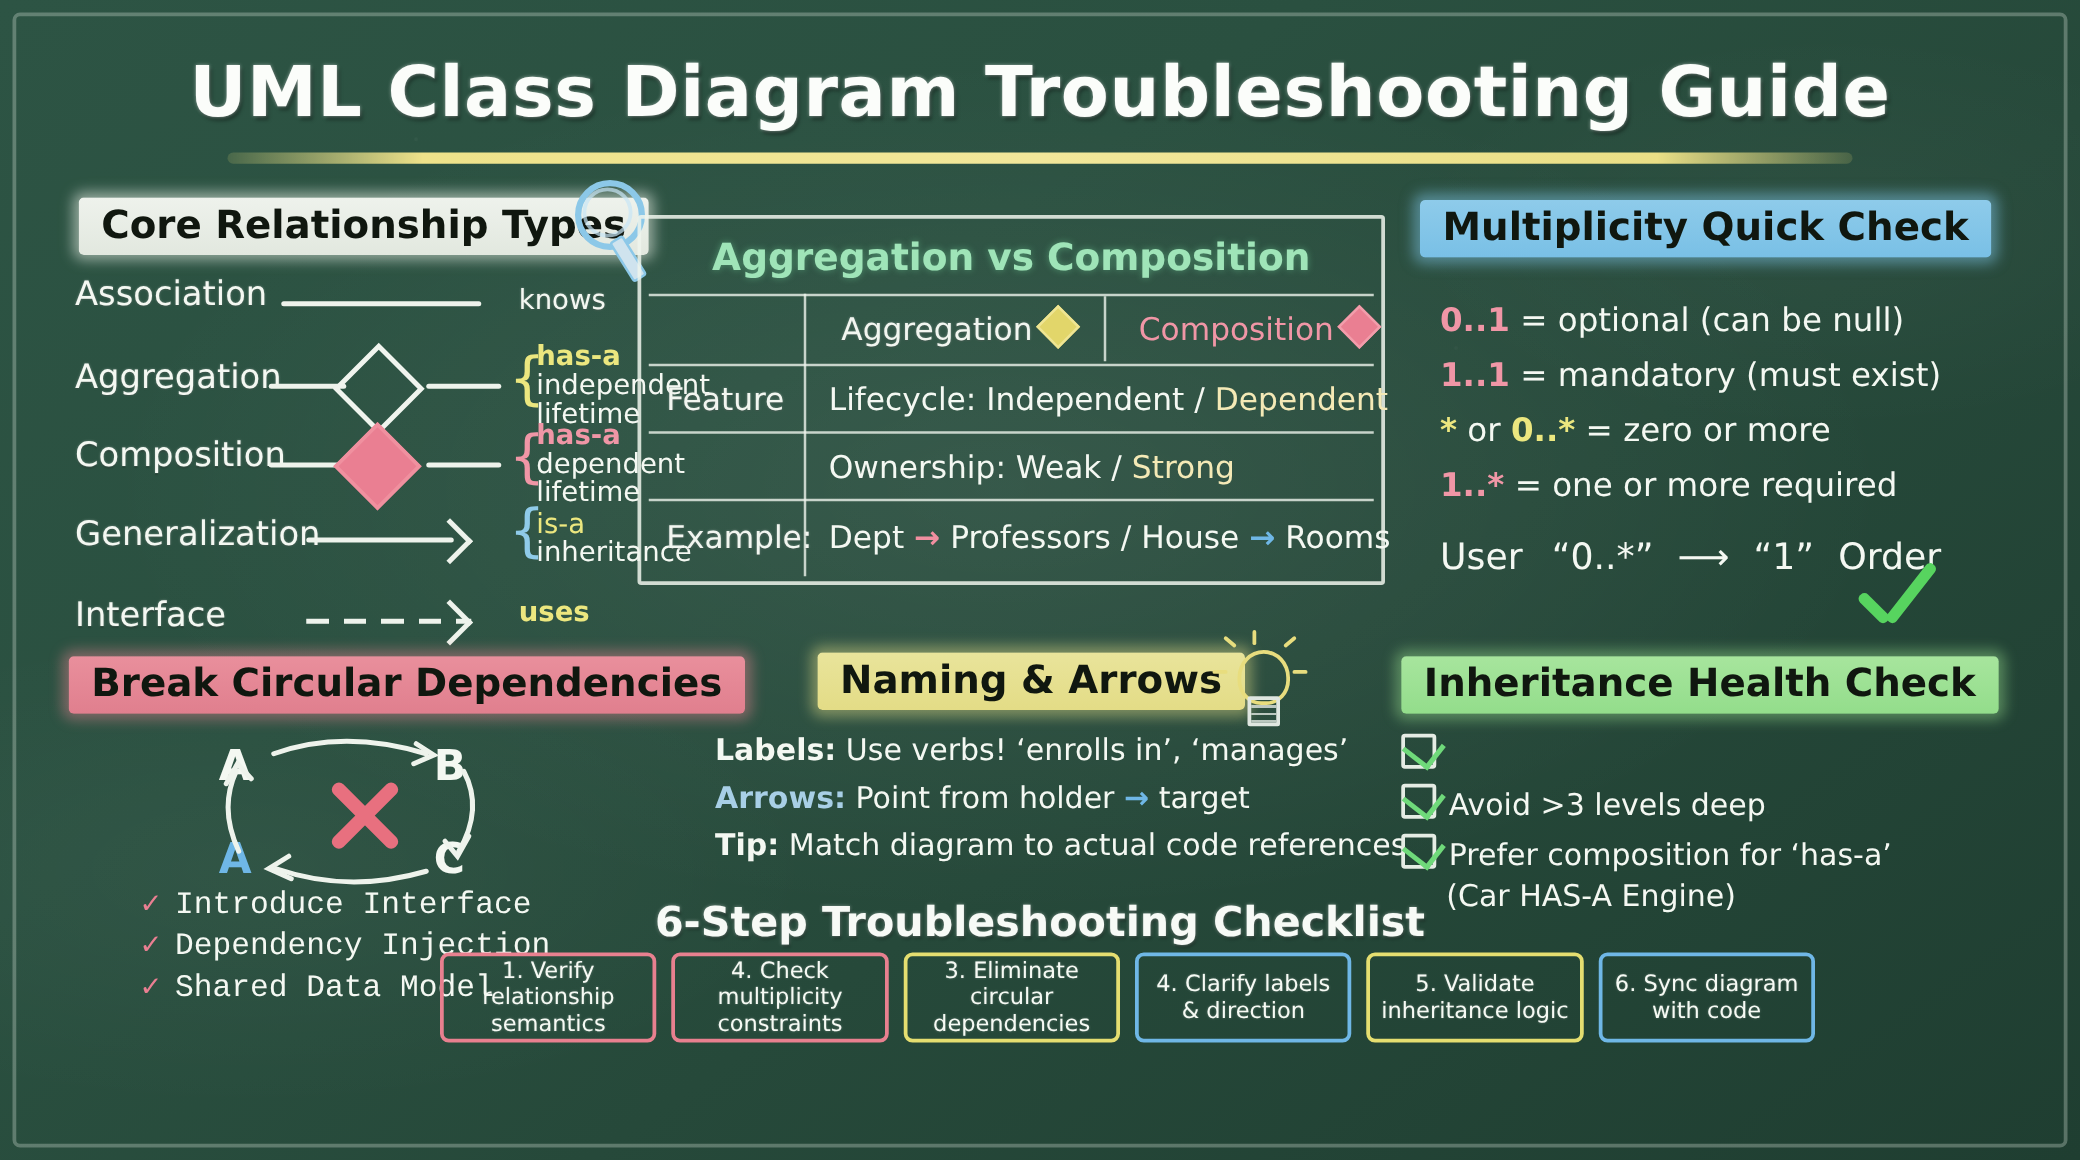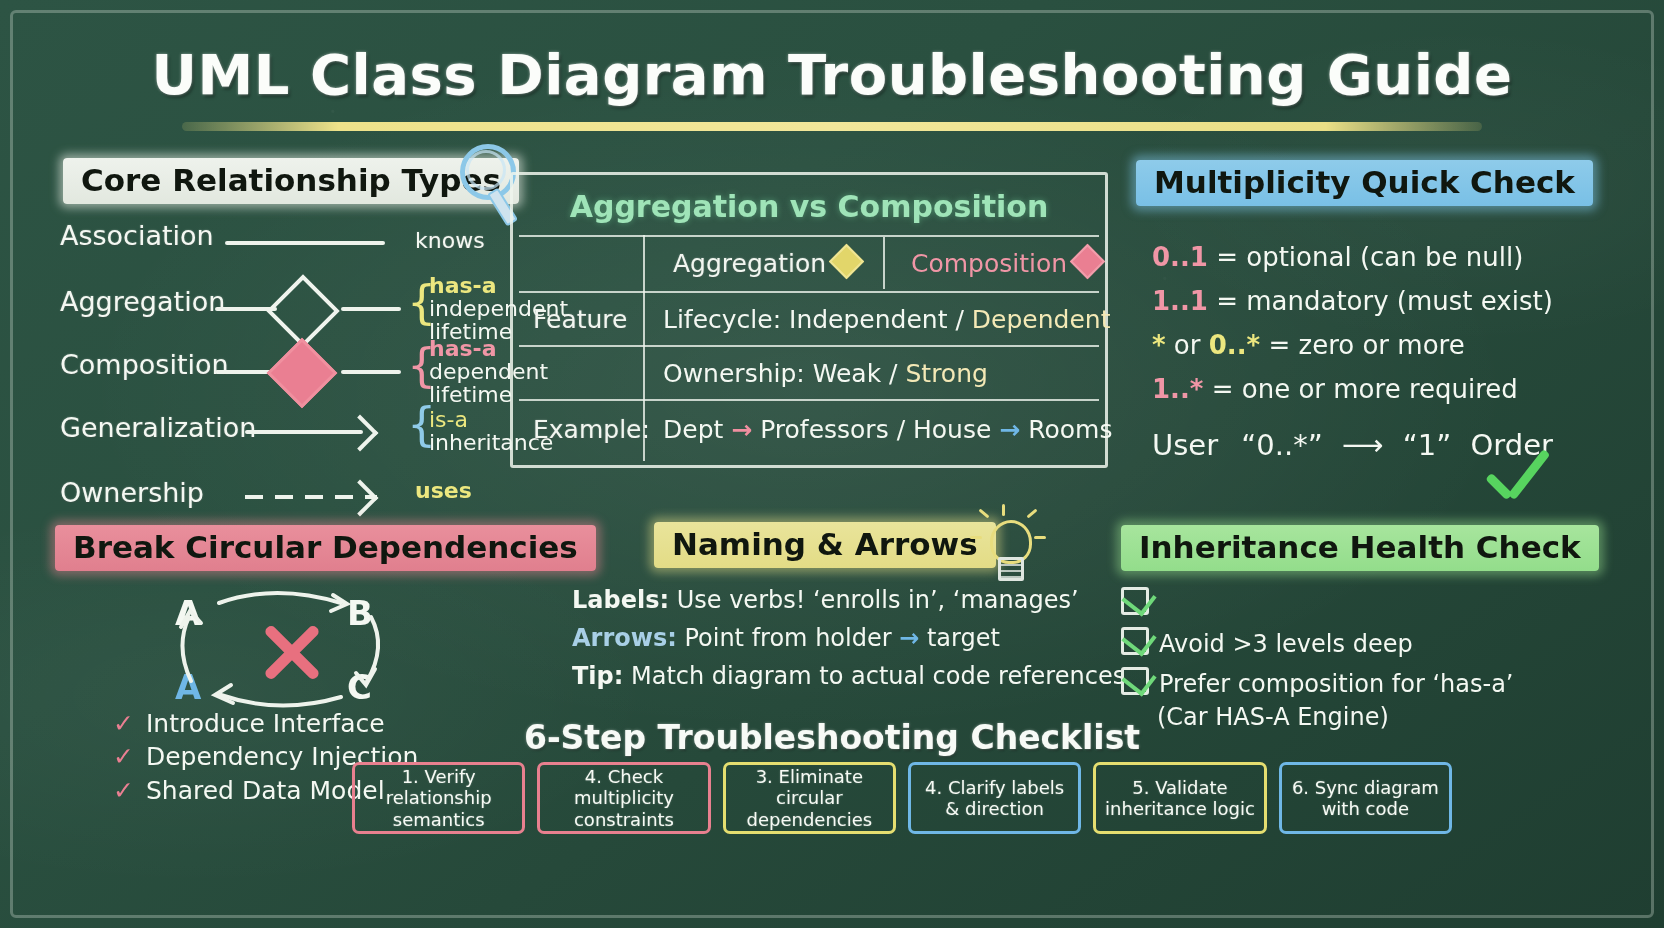--- a/index.html
+++ b/index.html
@@ -127,21 +127,21 @@
 
   
   #circ{position:absolute;left:55px;top:525px;width:520px;}
   #cyc{position:absolute;left:120px;top:60px;width:220px;height:120px;}
   .node{position:absolute;font-size:34px;font-weight:700;}
   .bigX{position:absolute;left:82px;top:32px;width:70px;height:70px;}
   .bigX i{position:absolute;left:0;top:30px;width:70px;height:11px;background:#e8707f;border-radius:5px;display:block;}
   .bigX i:first-child{transform:rotate(45deg);}
   .bigX i:last-child{transform:rotate(-45deg);}
   .ck-list{position:absolute;left:58px;top:182px;}
-  .ck-item{font-size:25px;color:#f4f8f2;line-height:1.33;white-space:nowrap;}
+  .ck-item{font-size:25px;color:#f4f8f2;line-height:1.33;white-space:nowrap;font-family:Liberation Mono, monospace;}
   .ck-mark{color:#ea7f92;font-weight:700;margin-right:12px;font-size:25px;}
 
   
   #naming{position:absolute;left:560px;top:522px;width:540px;}
   .n-line{position:absolute;left:12px;font-size:24px;white-space:nowrap;color:#f4f8f2;}
   #bulb{position:absolute;left:408px;top:-20px;width:80px;height:86px;}
   #bulb .glass{position:absolute;left:22px;top:18px;width:36px;height:38px;border:3px solid #e8dd7e;border-radius:50% 50% 45% 45%;}
   #bulb .base{position:absolute;left:30px;top:55px;width:20px;height:18px;border:3px solid #dfe6e0;border-radius:2px;
      background:repeating-linear-gradient(180deg,transparent 0 4px,rgba(223,230,224,.8) 4px 6px);}
   #bulb .ray{position:absolute;background:#e8dd7e;height:3px;border-radius:2px;}
@@ -222,21 +222,21 @@
         <div class="arrow-head open" style="left:112px;top:12px;"></div>
       </div>
       <div class="brace c-blue" style="left:352px;top:-2px;">{</div>
       <div class="rel-right" style="left:374px;top:0px;">
         <div class="c-yellow" style="font-weight:400;">is-a</div>
         <div class="c-white">inheritance</div>
       </div>
     </div>
 
     <div class="rel-row" style="top:315px;">
-      <div class="rel-name chalk" style="top:4px;">Ownership</div>
+      <div class="rel-name chalk" style="top:4px;">Interface</div>
       <div class="glyph" style="left:180px;">
         <div class="dash-line" style="top:22px;"></div>
         <div class="arrow-head open" style="left:112px;top:12px;"></div>
       </div>
       <div class="rel-right c-yellow" style="top:6px;font-weight:700;">uses</div>
     </div>
   </div>
 
   <div id="magnifier">
     <div class="ring"></div>

